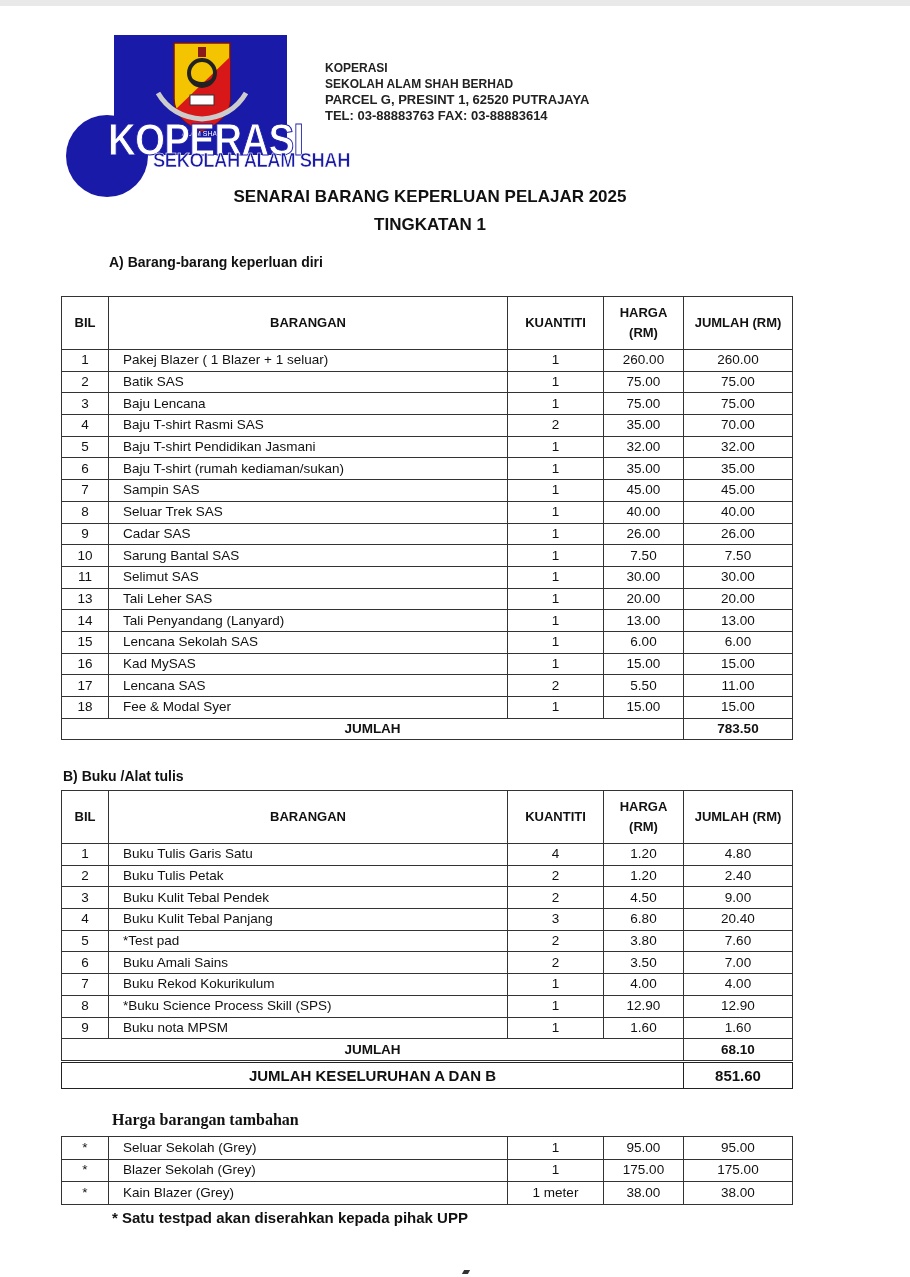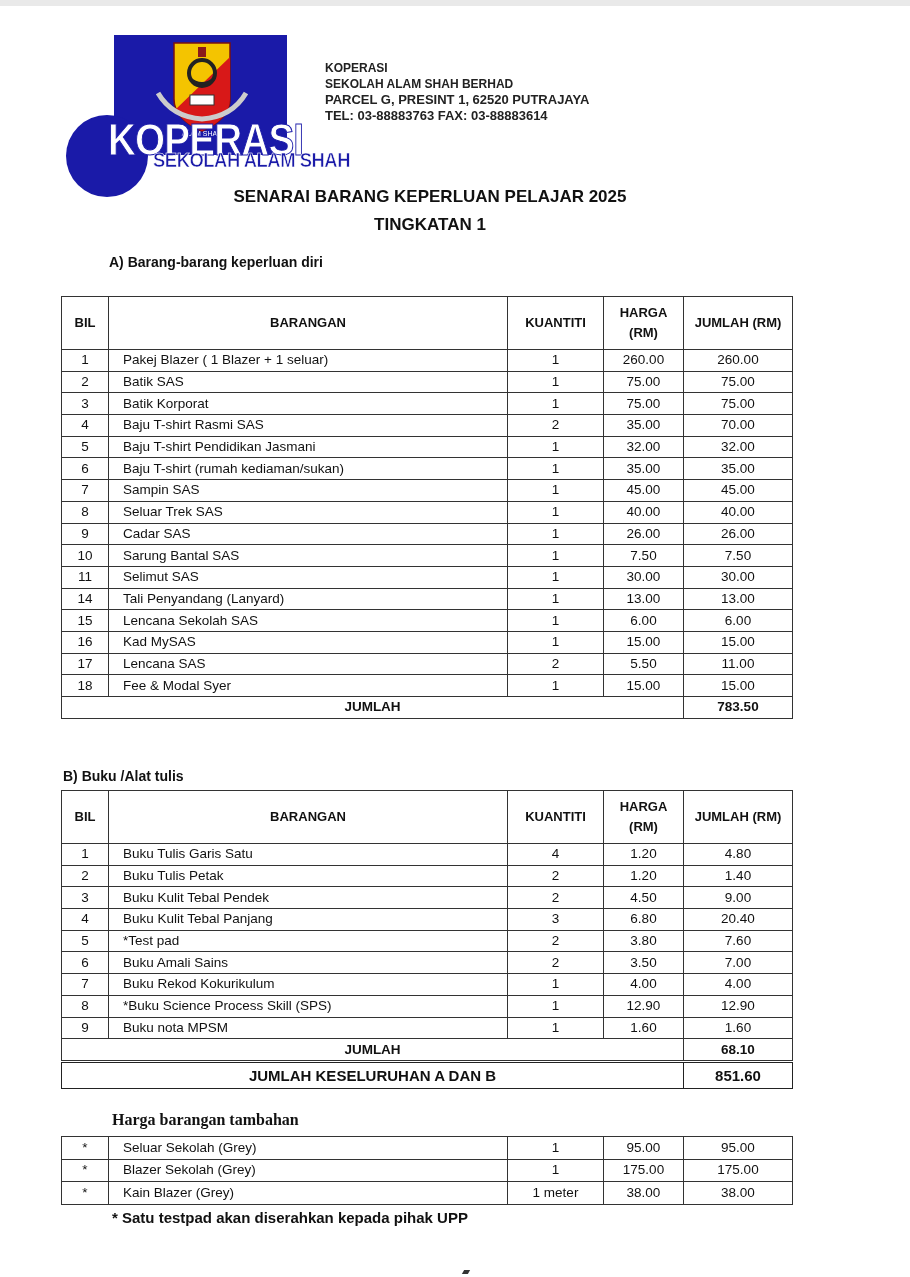--- a/index.html
+++ b/index.html
@@ -94,21 +94,21 @@
       </tr>
       <tr>
         <td class="c">2</td>
         <td class="name">Batik  SAS</td>
         <td class="c">1</td>
         <td class="c">75.00</td>
         <td class="c">75.00</td>
       </tr>
       <tr>
         <td class="c">3</td>
-        <td class="name">Batik Korporat</td>
+        <td class="name">Baju Lencana</td>
         <td class="c">1</td>
         <td class="c">75.00</td>
         <td class="c">75.00</td>
       </tr>
       <tr>
         <td class="c">4</td>
         <td class="name">Baju T-shirt Rasmi SAS</td>
         <td class="c">2</td>
         <td class="c">35.00</td>
         <td class="c">70.00</td>
@@ -154,20 +154,27 @@
         <td class="c">1</td>
         <td class="c">7.50</td>
         <td class="c">7.50</td>
       </tr>
       <tr>
         <td class="c">11</td>
         <td class="name">Selimut SAS</td>
         <td class="c">1</td>
         <td class="c">30.00</td>
         <td class="c">30.00</td>
+      </tr>
+      <tr>
+        <td class="c">13</td>
+        <td class="name">Tali Leher SAS</td>
+        <td class="c">1</td>
+        <td class="c">20.00</td>
+        <td class="c">20.00</td>
       </tr>
       <tr>
         <td class="c">14</td>
         <td class="name">Tali Penyandang (Lanyard)</td>
         <td class="c">1</td>
         <td class="c">13.00</td>
         <td class="c">13.00</td>
       </tr>
       <tr>
         <td class="c">15</td>
@@ -230,21 +237,21 @@
         <td class="name">Buku Tulis Garis Satu</td>
         <td class="c">4</td>
         <td class="r">1.20</td>
         <td class="r">4.80</td>
       </tr>
       <tr>
         <td class="c">2</td>
         <td class="name">Buku Tulis Petak</td>
         <td class="c">2</td>
         <td class="r">1.20</td>
-        <td class="r">1.40</td>
+        <td class="r">2.40</td>
       </tr>
       <tr>
         <td class="c">3</td>
         <td class="name">Buku Kulit Tebal Pendek</td>
         <td class="c">2</td>
         <td class="r">4.50</td>
         <td class="r">9.00</td>
       </tr>
       <tr>
         <td class="c">4</td>

